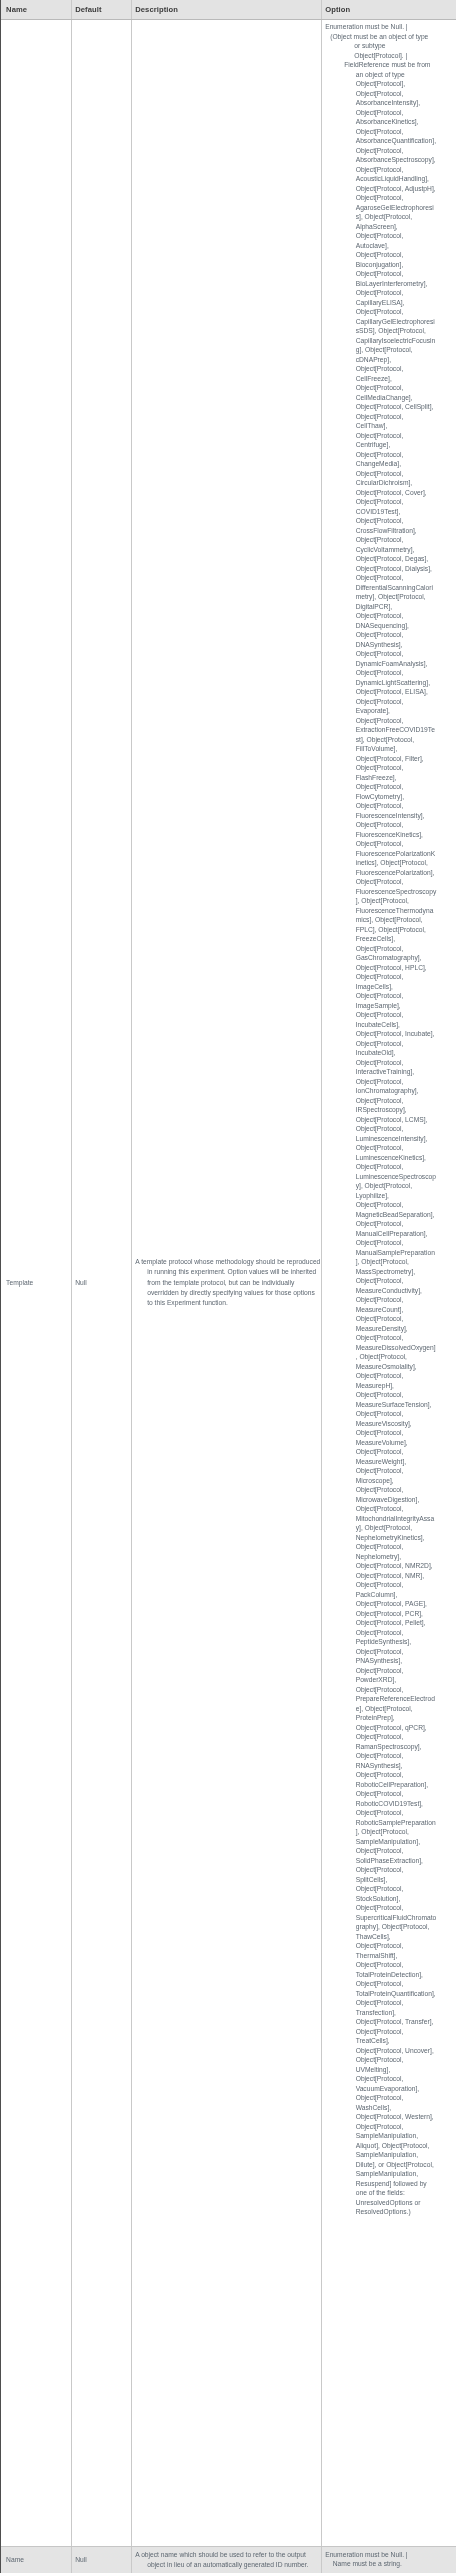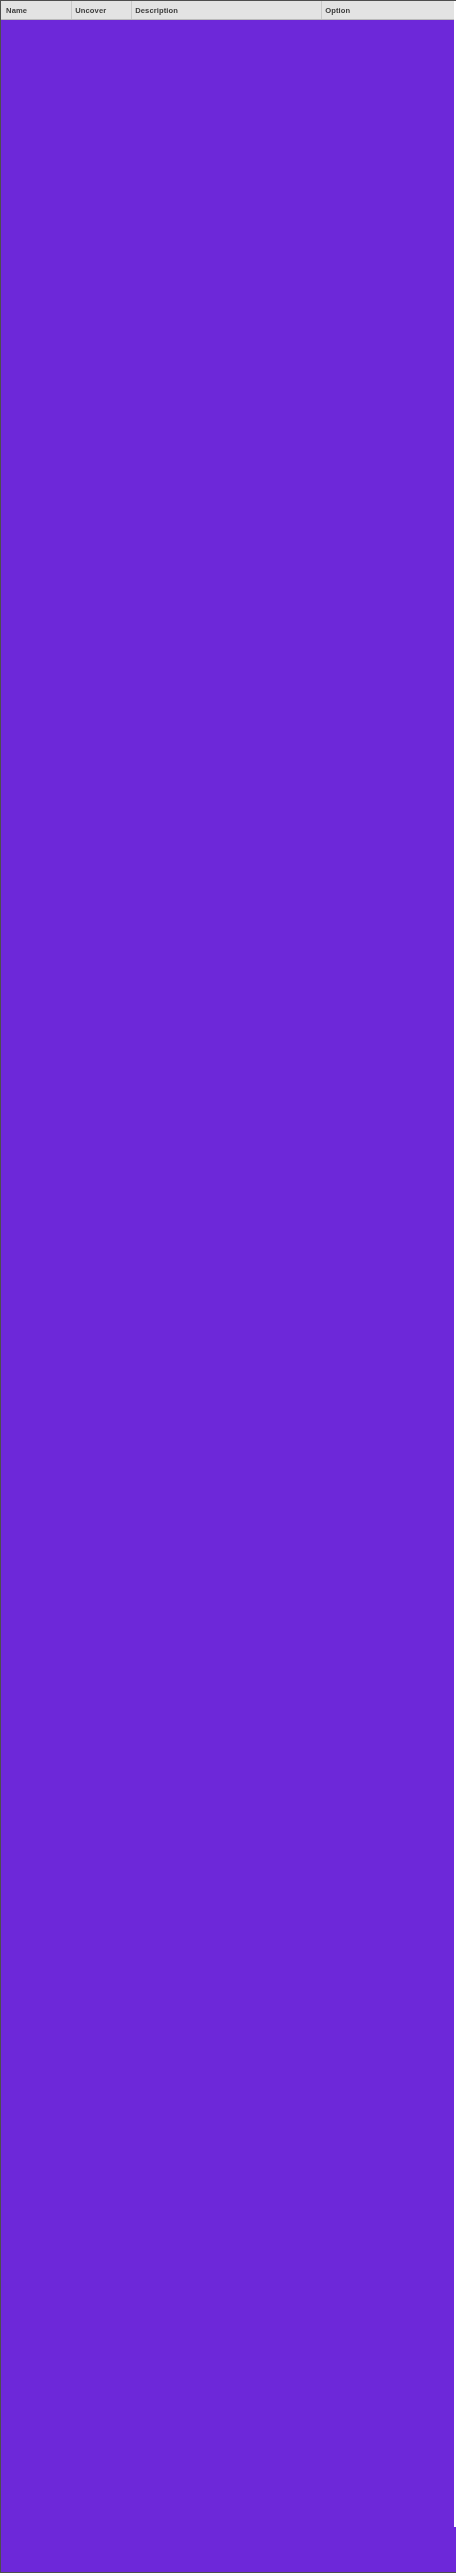--- a/index.html
+++ b/index.html
@@ -3,22 +3,22 @@
 <meta charset="utf-8">
 <style>
   html,body{margin:0;padding:0;background:#ffffff;}
   .page{
     width:457px;height:2576px;background:#ffffff;position:relative;
     font-family:"Liberation Sans","DejaVu Sans",sans-serif;
     -webkit-font-smoothing:antialiased;
   }
   .opt-table{
     position:absolute;left:0;top:0;width:457px;height:2573px;
-    border:1.3px solid #4e4e4e;box-sizing:border-box;background:#6d28d9;
-    display:flex;flex-direction:row;
+    border:1.3px solid #4e4e4e;box-sizing:border-box;background:#ec4899;
+    display:flex;flex-direction:column;justify-content:center;
   }
   .thead{
     display:flex;height:18.4px;flex:0 0 18.4px;background:#e3e3e3;
     border-bottom:0.6px solid #b9b9b9;
   }
   .th{
     box-sizing:border-box;display:flex;align-items:center;
     font-size:7.6px;font-weight:bold;color:#3c3c3c;letter-spacing:0.1px;
   }
   .tr{display:flex;box-sizing:border-box;}
@@ -49,21 +49,21 @@
   .bottom-strip{position:absolute;left:0;bottom:0;width:457px;height:2.5px;background:#ffffff;}
 </style>
 </head>
 <body>
 
 <div class="page">
   <div class="opt-table">
 
     <div class="thead">
       <div class="th c-name">Name</div>
-      <div class="th c-default">Uncover</div>
+      <div class="th c-default">Default</div>
       <div class="th c-desc">Description</div>
       <div class="th c-pattern">Option</div>
     </div>
 
     <div class="tr row-template">
       <div class="td c-name v-center">Template</div>
       <div class="td c-default v-center">Null</div>
       <div class="td c-desc v-center">
         <div class="desc-block">A template protocol whose methodology should be reproduced in running this experiment. Option values will be inherited from the template protocol, but can be individually overridden by directly specifying values for those options to this Experiment function.</div>
       </div>

